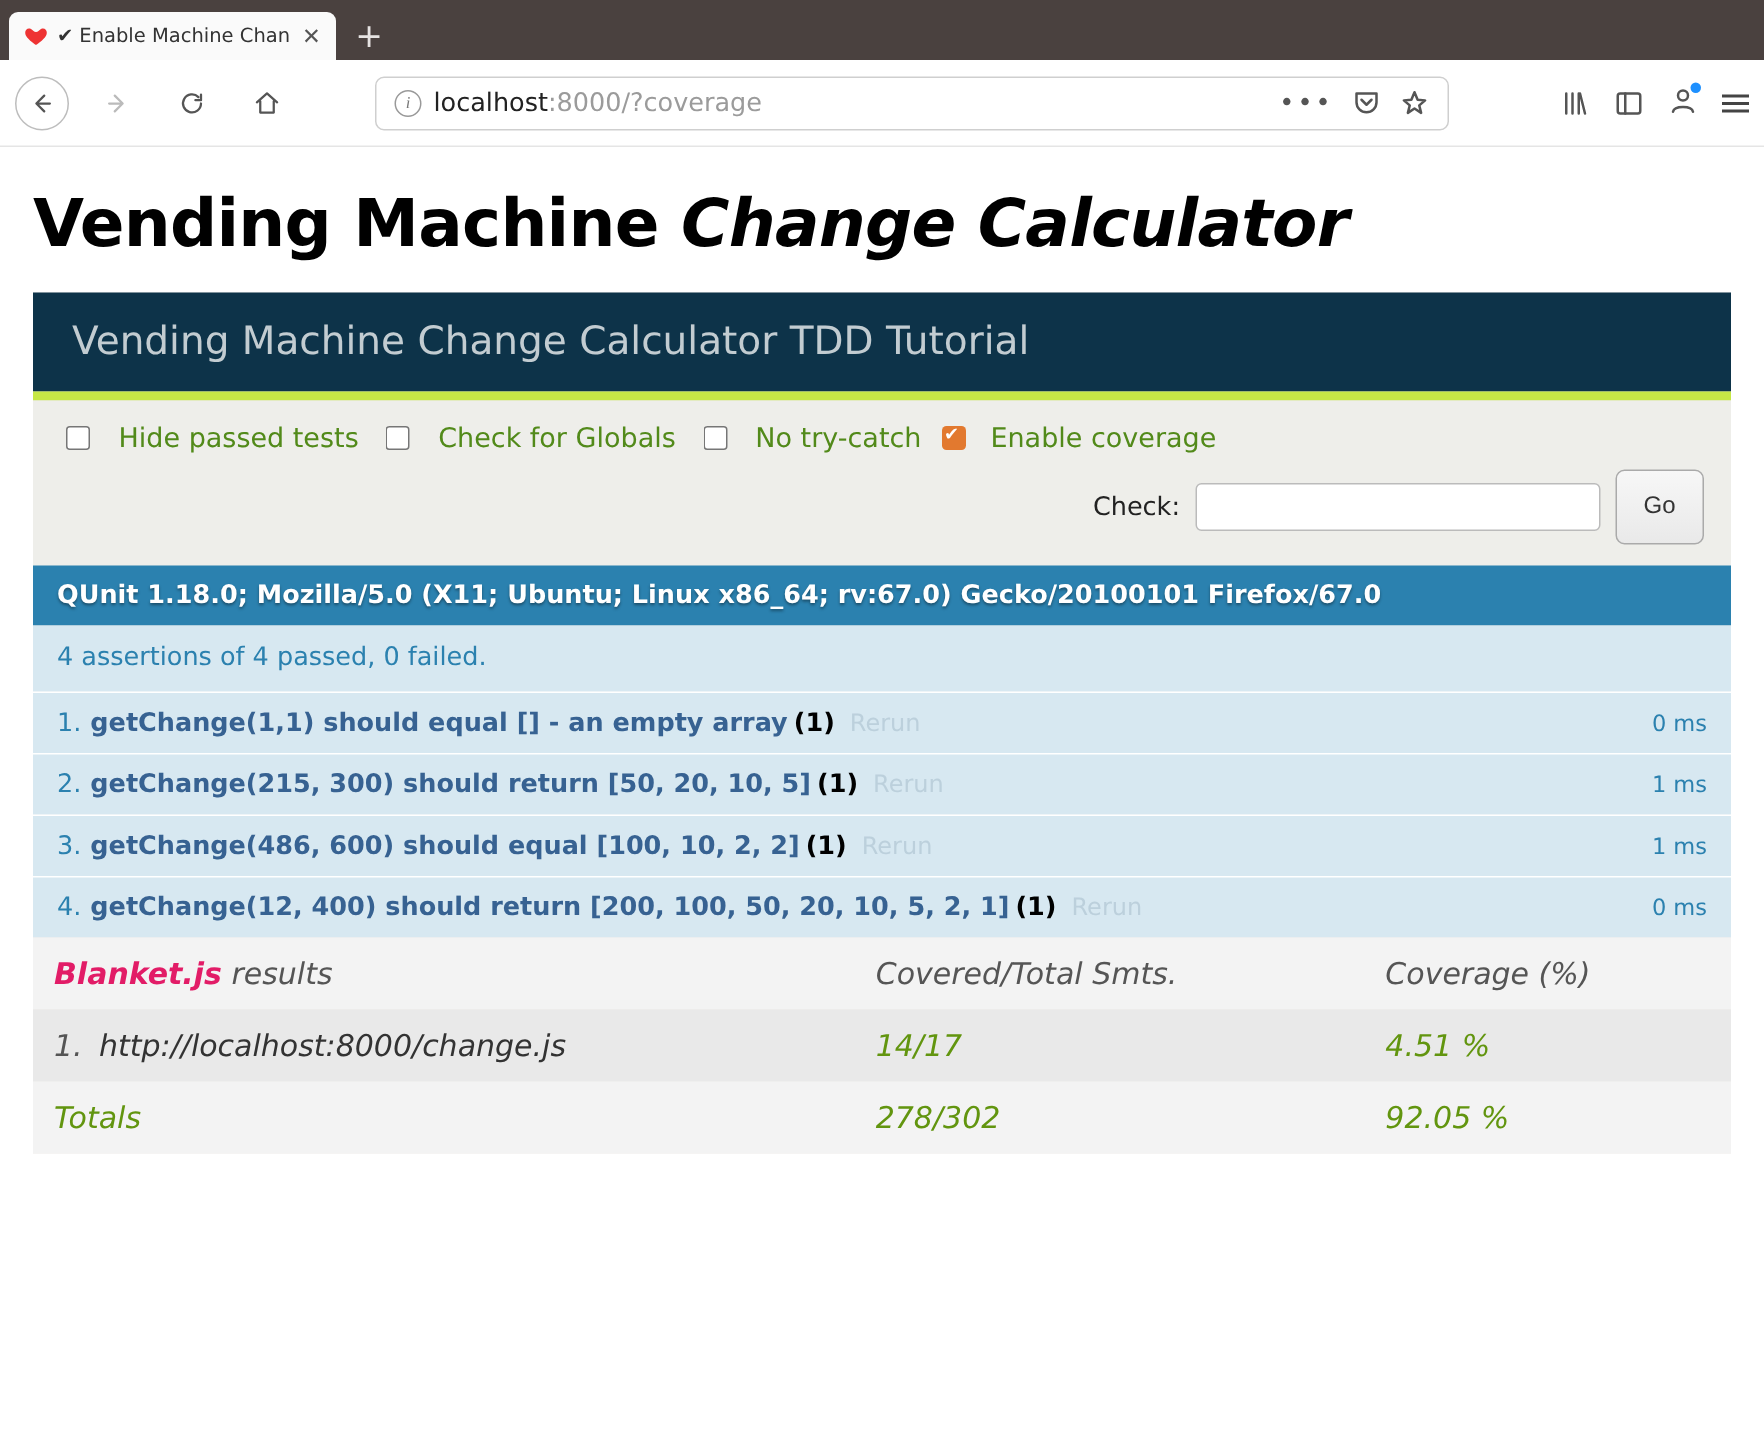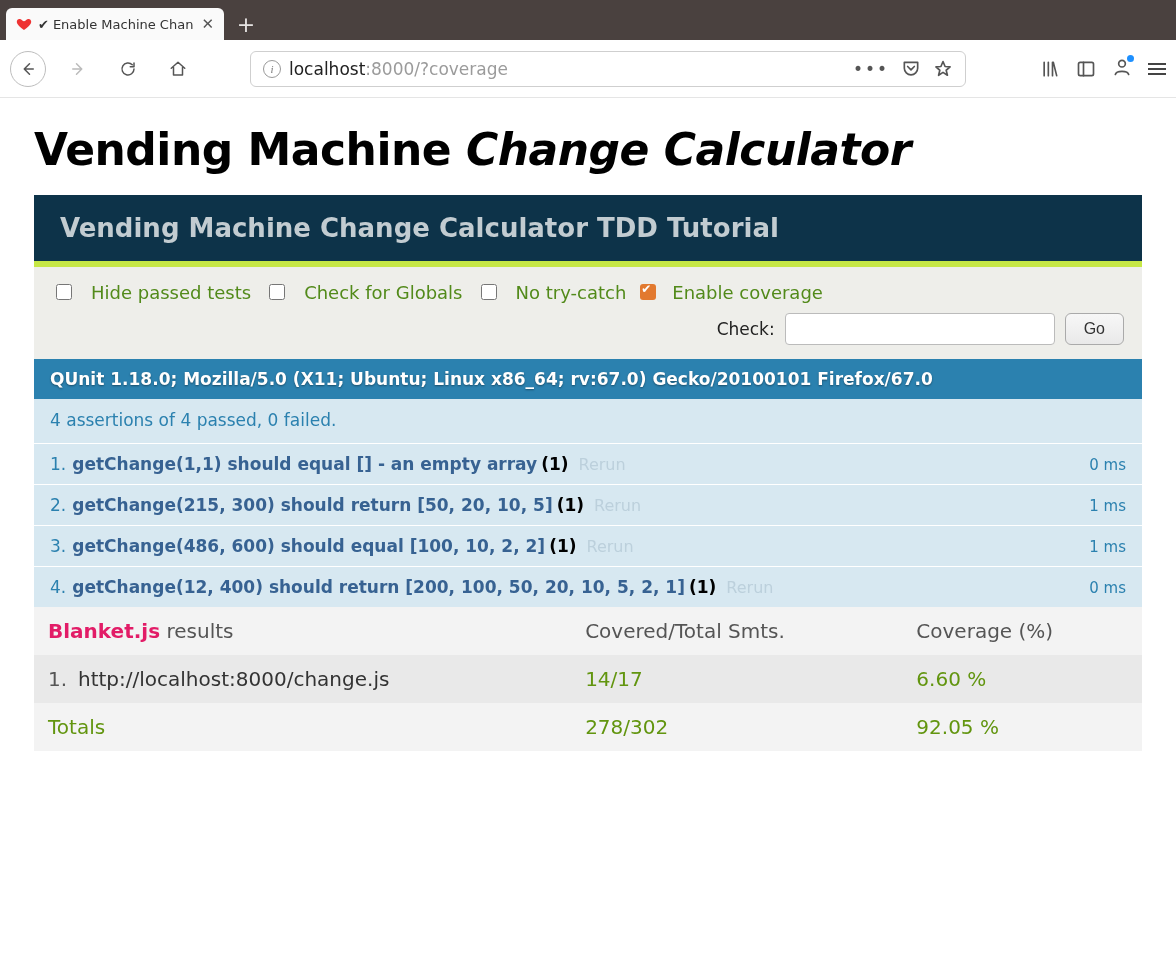--- a/index.html
+++ b/index.html
@@ -18,50 +18,50 @@
   .nav-btn svg { width:18px; height:18px; }
   .url-bar { flex:1; height:36px; border:1px solid #cfcfcf; border-radius:6px; display:flex; align-items:center; padding:0 12px; font-size:17px; color:#777; gap:8px; margin: 0 60px 0 40px;}
   .url-bar .info-icon { border:1px solid #999; border-radius:50%; width:18px; height:18px; display:inline-flex; align-items:center; justify-content:center; font-size:11px; font-style:italic; font-family:Georgia,serif; }
   .url-host { color:#222; }
   .url-rest { color:#9b9b9b; }
   .url-actions { margin-left:auto; display:flex; gap:12px; color:#555; align-items:center; letter-spacing:2px;}
   .rh-icons { display:flex; gap:16px; color:#444; align-items:center; }
   .ham { display:flex; flex-direction:column; gap:3px; }
   .ham span{ display:block; width:18px; height:2px; background:#444; }
   
-  .page { padding:18px 34px; }
+  .page { padding:18px 22px; }
   h1.page-title { font-weight:800; font-size:44px; margin:8px 0 20px; letter-spacing:-.5px; }
   h1.page-title .ital { font-style:italic; }
   h2.page-sub { font-weight:800; font-size:27px; margin:18px 0 26px; line-height:1.35; }
   h2.page-sub .ital { font-style:italic; }
   
   .qunit { background:#edebe7; margin-top:18px; }
-  .qunit-header { background:#0d3349; color:#c2ccd1; font-size:26px; padding:18px 26px; font-weight:700;}
+  .qunit-header { background:#0d3349; color:#c2ccd1; font-size:26px; padding:18px 26px; font-weight:400;}
   .qunit-accent { height:6px; background:#c6e746; }
   .qunit-tools { background:#eeeeea; padding:14px 18px 14px 18px; }
   .tool-row1 { display:flex; gap:14px; align-items:center; flex-wrap:wrap; }
   .tool-row1 label { color:#528a1a; font-size:18px; display:inline-flex; align-items:center; gap:16px; }
   .tool-row1 input[type=checkbox]{ width:16px; height:16px;}
   .chk-checked { accent-color:#e2792f; appearance:none; width:16px; height:16px; background:#e2792f; border-radius:3px; position:relative;}
   .chk-checked::after{content:"✔"; color:#fff; font-size:12px; position:absolute; left:1px; top:-2px;}
   .tool-row2 { display:flex; justify-content:flex-end; align-items:center; gap:10px; margin-top:10px; }
   .tool-row2 .lbl { font-size:17px; color:#222; }
   .filter-input { width:270px; height:32px; border:1px solid #bbb; border-radius:4px; background:#fff; font-size:15px; padding:0 8px; }
-  .go-btn { height:32px; padding:0 18px; border:1px solid #aaa; border-radius:6px; background:linear-gradient(#f7f7f7,#e9e9e9); font-size:16px; color:#333;}
+  .go-btn { height:50px; padding:0 18px; border:1px solid #aaa; border-radius:6px; background:linear-gradient(#f7f7f7,#e9e9e9); font-size:16px; color:#333;}
   .ua-bar { background:#2b81af; color:#fff; padding:10px 16px; font-size:17px; font-weight:700; text-shadow:0 1px 2px rgba(0,0,0,.4);}
   .summary { background:#d7e8f1; color:#2b81af; font-size:17px; padding:10px 16px; line-height:1.4;}
   .tests { }
   .test-row { background:#d7e8f1; border-top:1px solid #fff; padding:10px 16px; display:flex; align-items:baseline; font-size:17px; }
   .test-idx { color:#2b81af; margin-right:6px; }
   .test-name { color:#376292; font-weight:700; }
   .test-count { color:#000; font-weight:700; margin-left:4px;}
   .rerun { color:#bcd0dc; margin-left:10px; font-size:16px; }
   .test-time { margin-left:auto; color:#2b81af; font-size:15px; }
   
-  .blanket { width:100%; border-collapse:collapse; font-size:20px; }
+  .blanket { width:100%; border-collapse:collapse; font-size:20px;font-style:italic; }
   .blanket tr { }
   .blanket td { padding:12px 14px; }
   .blanket thead td { background:#f3f3f3; color:#555; }
   .blanket .title-blanket { color:#e21c67; font-weight:700; }
   .blanket .title-results { color:#555; font-weight:400; }
   .blanket .row-a td { background:#e9e9e9; }
   .blanket .row-b td { background:#f3f3f3; }
   .blanket .gr { color:#62950f; }
   .idx-col { color:#555; width:30px; display:inline-block;}
   
@@ -224,21 +224,21 @@
             <span class="title-blanket">Blanket.js</span><span class="title-results"> results</span>
           </td>
           <td>Covered/Total Smts.</td>
           <td>Coverage (%)</td>
         </tr>
       </thead>
       <tbody>
         <tr class="row-a">
           <td><span class="idx-col">1.</span><span style="color:#333">http://localhost:8000/change.js</span></td>
           <td class="gr">14/17</td>
-          <td class="gr">6.60 %</td>
+          <td class="gr">4.51 %</td>
         </tr>
         <tr class="row-b">
           <td class="gr">Totals</td>
           <td class="gr">278/302</td>
           <td class="gr">92.05 %</td>
         </tr>
       </tbody>
     </table>
   </div>
 </div>

